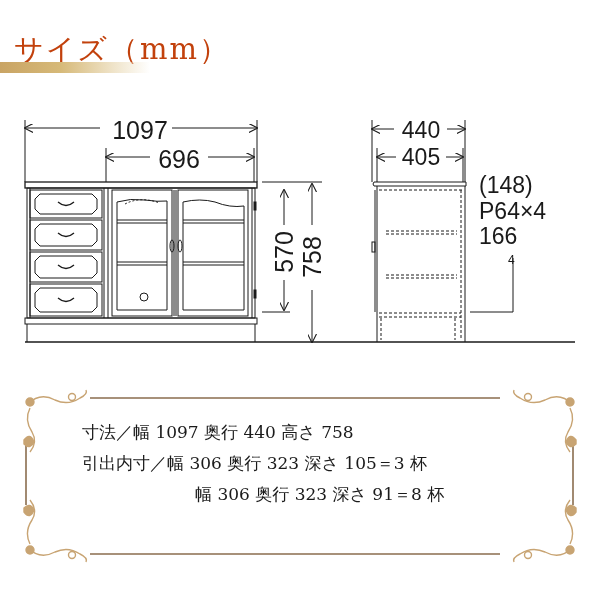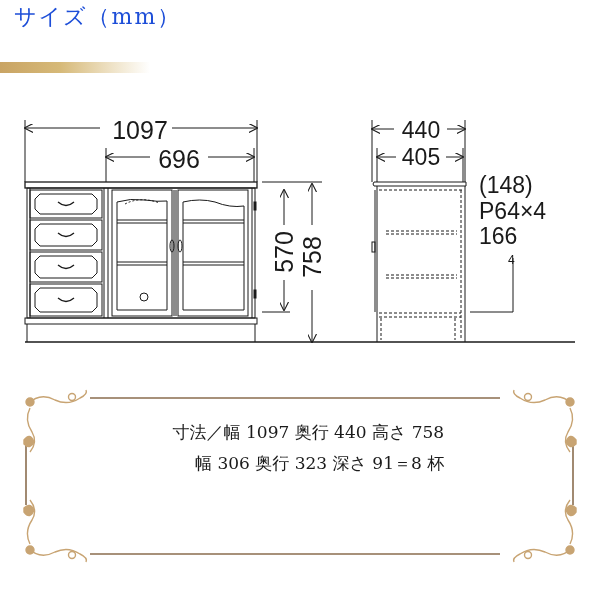--- a/index.html
+++ b/index.html
@@ -1,26 +1,26 @@
 <!DOCTYPE html>
 <html><head>
 <meta charset="utf-8">
 <style>
   html, body { margin: 0; padding: 0; background: #ffffff; }
   body { width: 600px; height: 600px; position: relative; overflow: hidden;
          font-family: "DejaVu Serif", "Liberation Serif", serif; }
-  .title { position: absolute; left: 14px; top: 6px; font-size: 22px; color: #1d4ed8;
+  .title { position: absolute; left: 14px; top: 35px; font-size: 29px; color: #c2410c;
            font-family: "DejaVu Serif", "Liberation Serif", serif; letter-spacing: 2px; line-height: 1; }
   .title-bar { position: absolute; left: 0; top: 62px; width: 150px; height: 11px;
                background: linear-gradient(to right, #c9a464 0%, #d6b978 40%, #efe3c8 75%, rgba(255,255,255,0) 100%); }
   svg.drawing { position: absolute; left: 0; top: 0; }
   .dim { font-family: "Liberation Sans", "DejaVu Sans", sans-serif; fill: #1a1a1a; }
   .specs { position: absolute; left: 82px; top: 417px; font-size: 17px; color: #1a1a1a;
            font-family: "DejaVu Serif", "Liberation Serif", serif; line-height: 31px; }
-  .specs .row { white-space: nowrap; text-align: right; }
+  .specs .row { white-space: nowrap; }
   .specs .row.indent { padding-left: 113px; }
 </style>
 </head>
 <body>
 
 <div class="title">サイズ（mm）</div>
 <div class="title-bar"></div>
 
 <svg class="drawing" width="600" height="600" viewBox="0 0 600 600">
   <defs>
@@ -182,14 +182,15 @@
       <path d="M570,544 Q576,532 568,520 Q562,510 570,500"></path>
       <circle cx="570" cy="550" r="4" fill="#c8a473"></circle>
       <circle cx="528" cy="555" r="3.5"></circle>
       <path d="M576,512 Q570,520 566,510 Q570,502 576,508 Z" fill="#c8a473"></path>
     </g>
   </g>
 </svg>
 
 <div class="specs">
   <div class="row">寸法／幅 1097 奥行 440 高さ 758</div>
+  <div class="row">引出内寸／幅 306 奥行 323 深さ 105＝3 杯</div>
   <div class="row indent">幅 306 奥行 323 深さ 91＝8 杯</div>
 </div>
 
 </body></html>

